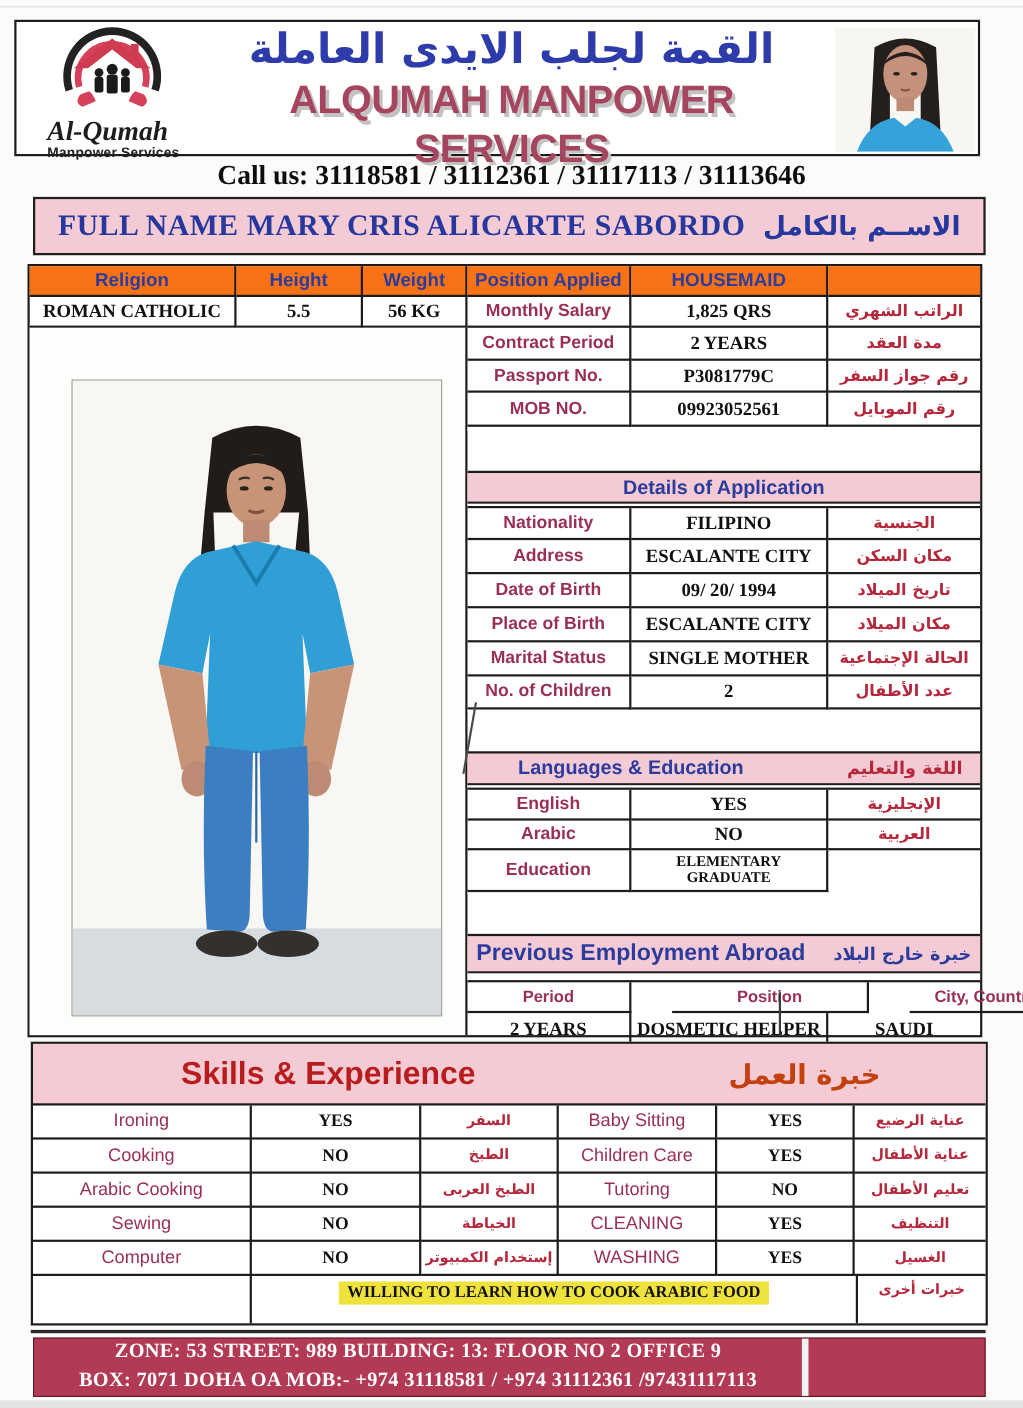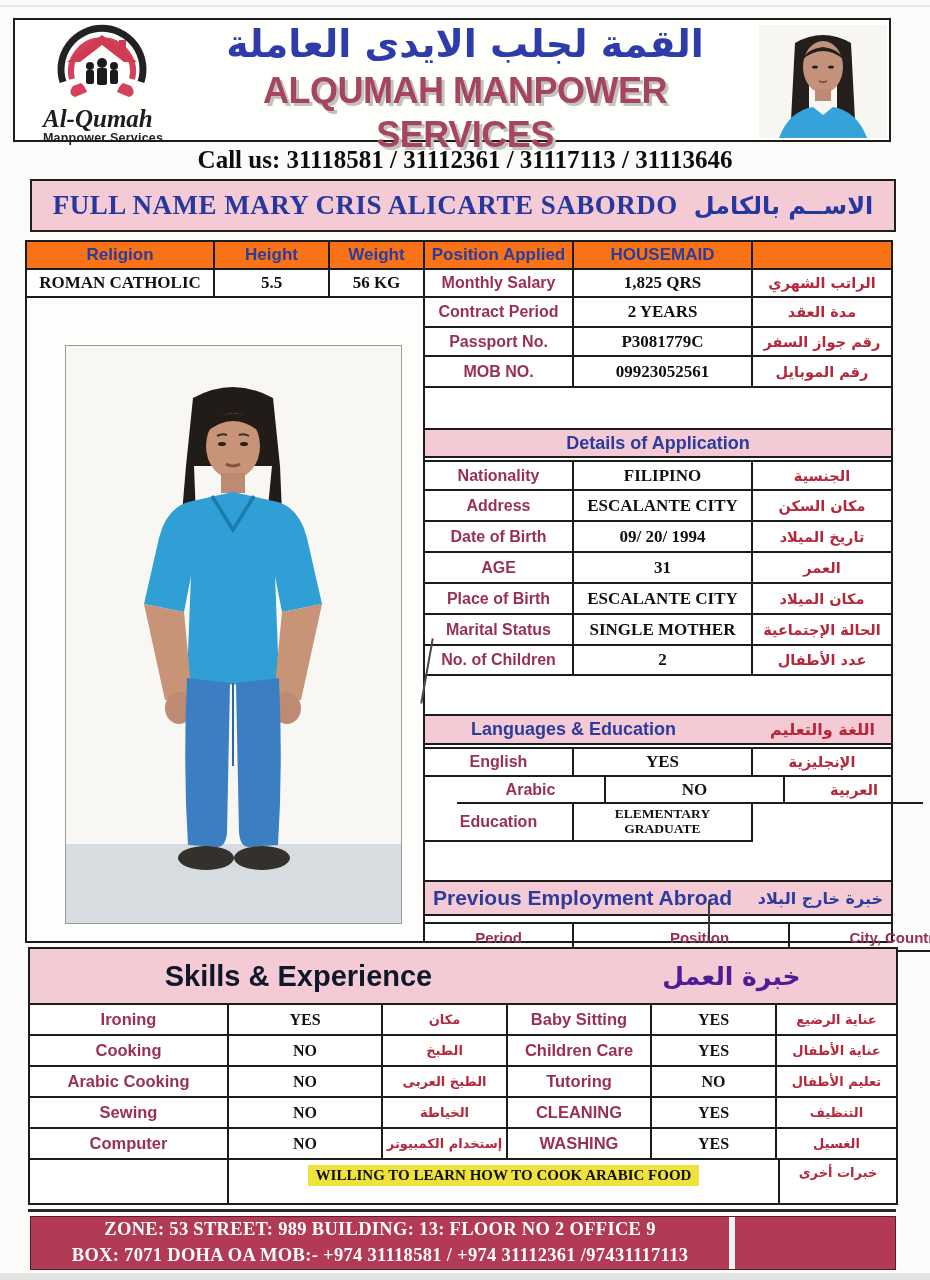--- a/index.html
+++ b/index.html
@@ -60,25 +60,25 @@
   .gap{background:#fff;}
   .artifact-v{position:absolute;left:681px;top:660px;width:2px;height:39px;background:#3a3a3a;}
   .artifact-d{position:absolute;left:426px;top:638px;width:2px;height:66px;background:#4a4a48;transform:rotate(10deg);}
 
   
   .skills-table{position:absolute;left:28px;top:947px;width:870px;height:258px;
                 border:2px solid #1c1c1c;background:#fff;box-sizing:border-box;}
   .sk-header{height:56px;background:#f4cad4;border-bottom:2px solid #1c1c1c;box-sizing:border-box;
              display:grid;grid-template-columns:62% 38%;}
   .sk-header .hv{display:flex;align-items:center;justify-content:center;}
-  .sk-en{color:#0f172a;font-weight:bold;font-size:29px;}
-  .sk-ar{font-family:"DejaVu Sans",sans-serif;color:#4c1d95;font-weight:bold;font-size:25px;}
+  .sk-en{color:#b91c1c;font-weight:bold;font-size:29px;}
+  .sk-ar{font-family:"DejaVu Sans",sans-serif;color:#c2410c;font-weight:bold;font-size:25px;}
   .skgrid{display:grid;grid-template-columns:199px 154px 125px 144px 125px 119px;height:31px;}
   .sklast{display:grid;grid-template-columns:199px 551px 116px;height:43px;}
-  .skl{color:#9a2f55;font-weight:bold;font-size:16.5px;}
+  .skl{color:#9a2f55;font-weight:normal;font-size:16.5px;}
   .skv{font-family:"Liberation Serif",serif;font-weight:bold;font-size:16px;color:#101010;}
   .ska{font-family:"DejaVu Sans",sans-serif;font-weight:bold;font-size:13px;color:#b5283c;}
   .hl{background:#efe23d;font-family:"Liberation Serif",serif;font-weight:bold;font-size:15px;
       color:#101010;padding:2px 8px;}
   .sk-note-cell{align-items:flex-start !important;padding-top:5px !important;}
 
   
   .footer-topline{position:absolute;left:28px;top:1209px;width:868px;height:3px;background:#2a2a2a;}
   .footer-bar{position:absolute;left:30px;top:1216px;width:866px;height:54px;background:#b23a55;
               border:1px solid #5d1a29;box-sizing:border-box;}
@@ -219,25 +219,20 @@
         <div class="c lblmar">Address</div>
         <div class="c val">ESCALANTE CITY</div>
         <div class="c nr arr">مكان السكن</div>
       </div>
       <div class="grid3 rrow" style="height:31px;">
         <div class="c lblmar">Date of Birth</div>
         <div class="c val">09/ 20/ 1994</div>
         <div class="c nr arr">تاريخ الميلاد</div>
       </div>
       <div class="grid3 rrow" style="height:31px;">
-        <div class="c lblmar">AGE</div>
-        <div class="c val">31</div>
-        <div class="c nr arr">العمر</div>
-      </div>
-      <div class="grid3 rrow" style="height:31px;">
         <div class="c lblmar">Place of Birth</div>
         <div class="c val">ESCALANTE CITY</div>
         <div class="c nr arr">مكان الميلاد</div>
       </div>
       <div class="grid3 rrow" style="height:31px;">
         <div class="c lblmar">Marital Status</div>
         <div class="c val">SINGLE MOTHER</div>
         <div class="c nr arr">الحالة الإجتماعية</div>
       </div>
       <div class="grid3 rrow" style="height:30px;">
@@ -251,21 +246,21 @@
         <span class="bar-en" style="padding-left:30px;">Languages &amp; Education</span>
         <span class="bar-ar arr" style="font-size:16px;">اللغة والتعليم</span>
       </div>
       <div class="gap" style="height:2px;"></div>
 
       <div class="grid3 rrow bt" style="height:30px;">
         <div class="c lblmar">English</div>
         <div class="c val">YES</div>
         <div class="c nr arr">الإنجليزية</div>
       </div>
-      <div class="grid3 rrow" style="height:27px;margin-left:32px;">
+      <div class="grid3 rrow" style="height:27px;">
         <div class="c lblmar">Arabic</div>
         <div class="c val">NO</div>
         <div class="c nr arr">العربية</div>
       </div>
       <div class="grid3 rrow" style="height:38px;">
         <div class="c lblmar">Education</div>
         <div class="c val-s" style="display:flex;align-items:center;justify-content:center;border-right:2px solid #1c1c1c;border-bottom:2px solid #1c1c1c;box-sizing:border-box;padding:0 28px;text-align:center;">ELEMENTARY GRADUATE</div>
       </div>
 
       <div class="gap" style="height:2px;"></div>
@@ -302,21 +297,21 @@
           <span class="sk-en">Skills &amp; Experience</span>
         </div>
       <div class="hv">
           <span class="sk-ar">خبرة العمل</span>
         </div>
     </div>
 
     <div class="skgrid">
       <div class="c skl">Ironing</div>
       <div class="c skv">YES</div>
-      <div class="c ska">مكان</div>
+      <div class="c ska">السفر</div>
       <div class="c skl">Baby Sitting</div>
       <div class="c skv">YES</div>
       <div class="c nr ska">عناية الرضيع</div>
     </div>
     <div class="skgrid">
       <div class="c skl">Cooking</div>
       <div class="c skv">NO</div>
       <div class="c ska">الطبخ</div>
       <div class="c skl">Children Care</div>
       <div class="c skv">YES</div>

